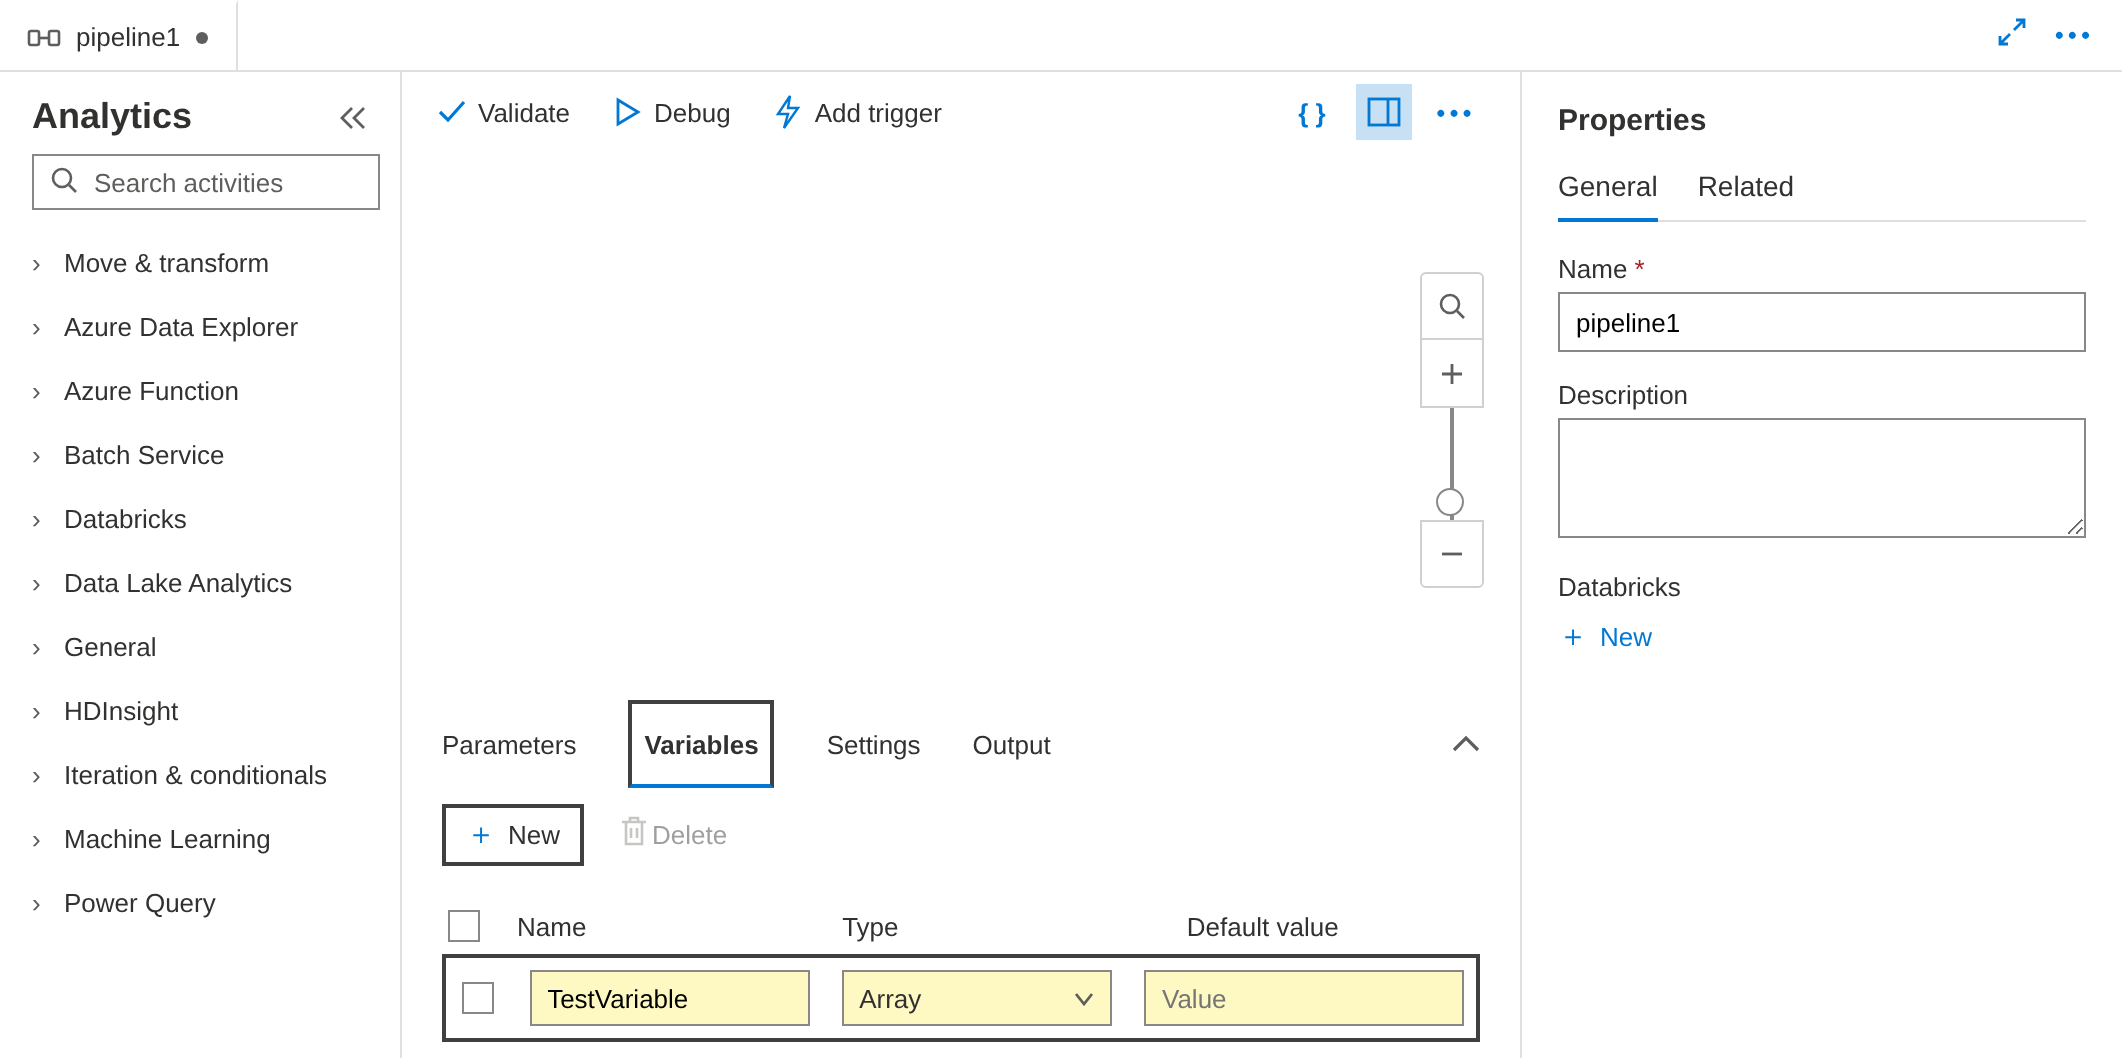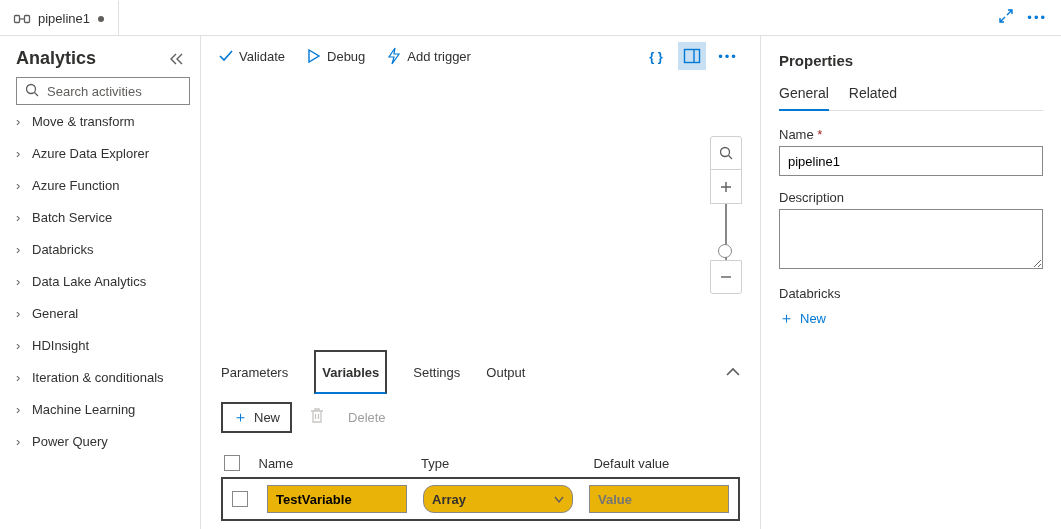--- a/index.html
+++ b/index.html
@@ -12,21 +12,21 @@
   .tab-icon svg { display: block; }
   .tabbar-right { margin-left: auto; display: flex; align-items: center; gap: 14px; padding-right: 14px; }
 
   .main { display: flex; height: calc(529px - 36px); }
 
   
   .sidebar { width: 200px; padding: 12px 10px 0 16px; }
   .sb-head { display: flex; align-items: center; margin-bottom: 8px; }
   .sb-title { font-size: 18px; font-weight: 600; }
   .sb-collapse { margin-left: auto; display: flex; gap: 2px; color: #605e5c; font-size: 11px; letter-spacing: -3px; cursor: pointer; }
-  .search { display: flex; align-items: center; gap: 6px; border: 1px solid #8a8886; height: 28px; padding: 0 8px; }
+  .search { display: flex; align-items: center; gap: 6px; border: 1px solid #8a8886; height: 28px; padding: 0 8px; margin-bottom: 10px; }
   .search input { border: none; outline: none; flex: 1; font-size: 13px; color: #323130; background: transparent; }
   .search input::placeholder { color: #605e5c; }
   .cat { display: flex; align-items: center; gap: 8px; height: 32px; cursor: pointer; }
   .cat .chev { width: 8px; color: #605e5c; }
 
   
   .center { flex: 1; display: flex; flex-direction: column; border-left: 1px solid #e1dfdd; border-right: 1px solid #e1dfdd; min-width: 0; }
   .toolbar { height: 40px; display: flex; align-items: center; padding: 0 18px; gap: 22px; }
   .tbtn { display: flex; align-items: center; gap: 6px; cursor: pointer; color: #323130; }
   .tbtn .ic { color: #0078d4; display: flex; }
@@ -44,34 +44,34 @@
   .btabs { display: flex; align-items: center; gap: 26px; padding: 0 20px; height: 44px; justify-content: space-between; }
   .btab { height: 100%; display: flex; align-items: center; cursor: pointer; color: #323130; }
   .btab.active { border-bottom: 2px solid #0078d4; font-weight: 600; }
   .btabs .collapse { margin-left: auto; cursor: pointer; color: #605e5c; }
 
   .redbox { border: 2px solid #404040; }
 
   .varbar { display: flex; align-items: center; gap: 18px; padding: 8px 20px; }
   .newbtn { display: inline-flex; align-items: center; gap: 6px; padding: 4px 10px; cursor: pointer; color: #323130; }
   .newbtn .plus { color: #0078d4; font-size: 15px; }
-  .delbtn { display: inline-flex; align-items: center; gap: 24px; color: #a19f9d; cursor: default; }
+  .delbtn { display: inline-flex; align-items: center; gap: 2px; color: #a19f9d; cursor: default; }
 
   .vartable { padding: 8px 20px; }
   .vhdr { display: flex; align-items: center; gap: 16px; padding: 6px 0; }
   .vcol-cb { width: 22px; display: flex; justify-content: center; }
   .vcol-name { width: 150px; }
   .vcol-type { width: 160px; }
   .vcol-val { width: 150px; }
   .cb { width: 16px; height: 16px; border: 1px solid #8a8886; background: #fff; cursor: pointer; }
   .vrow { display: flex; align-items: center; gap: 16px; padding: 6px; }
-  .vrow input, .vrow .sel { height: 28px; border: 1px solid #8a8886; padding: 0 8px; font-size: 13px; background: #eab308; font-weight: bold; }
+  .vrow input, .vrow .sel { height: 28px; border: 1px solid #8a8886; padding: 0 8px; font-size: 13px; background: #fef9c3; }
   .vrow input { width: 140px; }
-  .sel { width: 150px; display: flex; align-items: center; justify-content: space-between; cursor: pointer; border-radius: 11px; }
-  .vrow .val { width: 140px; }
+  .sel { width: 150px; display: flex; align-items: center; justify-content: space-between; cursor: pointer; }
+  .vrow .val { width: 160px; }
 
   
   .props { width: 300px; padding: 16px 18px; }
   .props h3 { margin: 0 0 16px 0; font-size: 15px; font-weight: 600; }
   .ptabs { display: flex; gap: 20px; border-bottom: 1px solid #e1dfdd; margin-bottom: 16px; }
   .ptab { padding-bottom: 8px; cursor: pointer; font-size: 14px; }
   .ptab.active { border-bottom: 2px solid #0078d4; margin-bottom: -1px; }
   .plabel { font-size: 13px; margin-bottom: 4px; }
   .req::after { content: " *"; color: #a4262c; }
   .pin { width: 100%; height: 30px; border: 1px solid #8a8886; padding: 0 8px; font-size: 13px; margin-bottom: 14px; }

